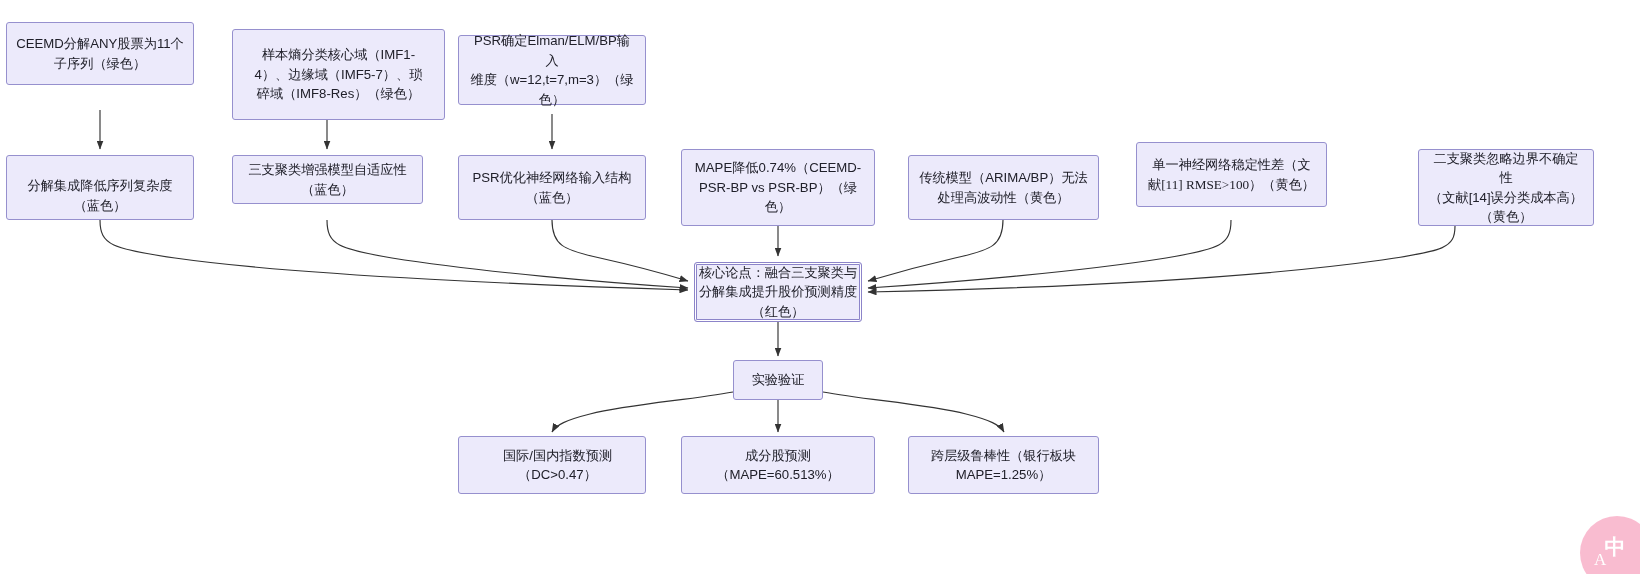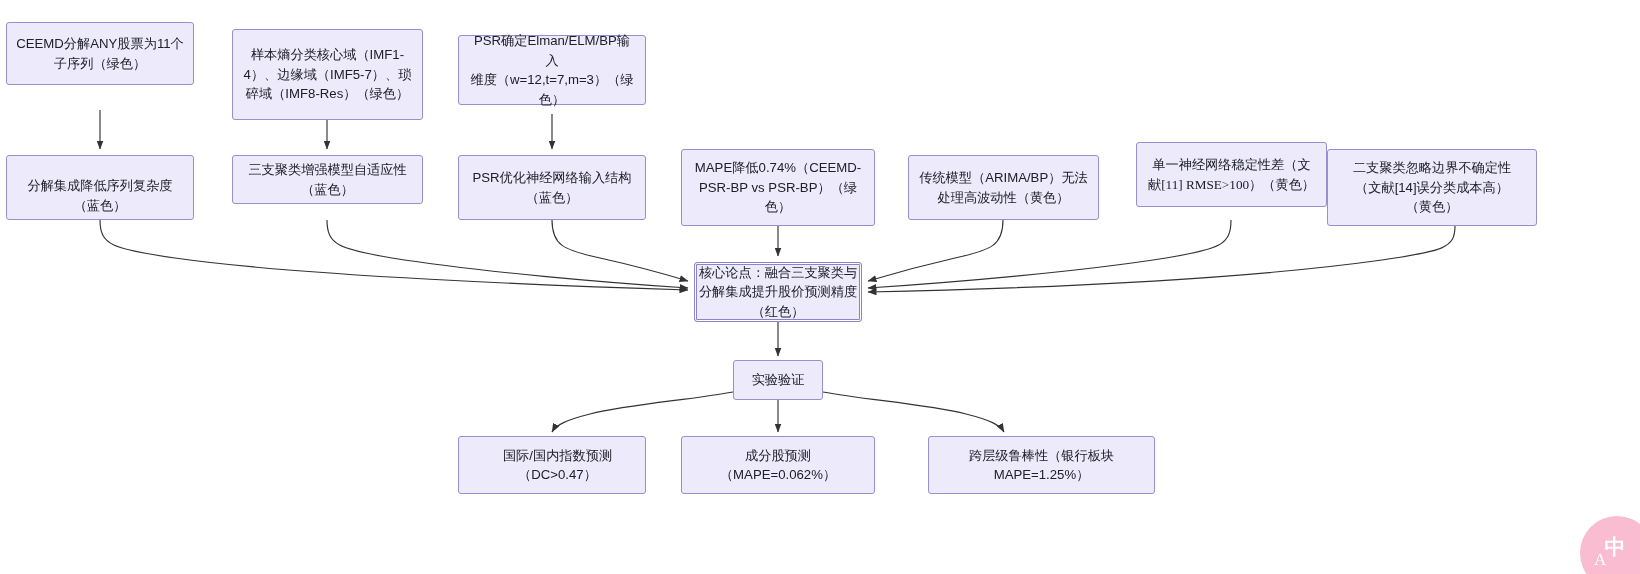--- a/index.html
+++ b/index.html
@@ -110,21 +110,21 @@
         <path d="M778,400 L778,432" marker-end="url(#arrowhead)"></path>
         <path d="M823,392 C866,400 926,404 966,414 C990,420 1000,425 1004,432" marker-end="url(#arrowhead)"></path>
       </g>
   </svg>
 
   <div id="nodes-group">
       <div class="node" style="left: 6px; top: 22px; width: 188px; height: 63px;">
         <span class="node-label">CEEMD分解ANY股票为11个
 子序列（绿色）</span>
       </div>
-      <div class="node" style="left: 232px; top: 29px; width: 191px; height: 91px; justify-content: center;">
+      <div class="node" style="left: 232px; top: 29px; width: 213px; height: 91px; justify-content: center;">
         <span class="node-label">样本熵分类核心域（IMF1-
 4）、边缘域（IMF5-7）、琐
 碎域（IMF8-Res）（绿色）</span>
       </div>
       <div class="node" style="left: 458px; top: 35px; width: 188px; height: 70px;">
         <span class="node-label">PSR确定Elman/ELM/BP输入
 维度（w=12,t=7,m=3）（绿
 色）</span>
       </div>
       <div class="node" style="left: 6px; top: 155px; width: 188px; height: 65px; align-items: flex-end;">
@@ -145,42 +145,42 @@
 色）</span>
       </div>
       <div class="node" style="left: 908px; top: 155px; width: 191px; height: 65px;">
         <span class="node-label">传统模型（ARIMA/BP）无法
 处理高波动性（黄色）</span>
       </div>
       <div class="node" style="left: 1136px; top: 142px; width: 191px; height: 65px; font-family: Liberation Serif, serif;">
         <span class="node-label">单一神经网络稳定性差（文
 献[11] RMSE&gt;100）（黄色）</span>
       </div>
-      <div class="node" style="left: 1327px; top: 149px; width: 210px; height: 77px;">
+      <div class="node" style="left: 1418px; top: 149px; width: 176px; height: 77px;">
         <span class="node-label">二支聚类忽略边界不确定性
 （文献[14]误分类成本高）
 （黄色）</span>
       </div>
       <div class="node core" style="left: 694px; top: 262px; width: 168px; height: 60px;">
         <span class="node-label">核心论点：融合三支聚类与
 分解集成提升股价预测精度
 （红色）</span>
       </div>
       <div class="node" style="left: 733px; top: 360px; width: 90px; height: 40px;">
         <span class="node-label">实验验证</span>
       </div>
       <div class="node" style="left: 458px; top: 436px; width: 188px; height: 58px; padding-left: 20px;">
         <span class="node-label">国际/国内指数预测
 （DC&gt;0.47）</span>
       </div>
       <div class="node" style="left: 681px; top: 436px; width: 194px; height: 58px;">
         <span class="node-label">成分股预测
-（MAPE=0.062%）</span>
+（MAPE=60.513%）</span>
       </div>
-      <div class="node" style="left: 928px; top: 436px; width: 227px; height: 58px;">
+      <div class="node" style="left: 908px; top: 436px; width: 191px; height: 58px;">
         <span class="node-label">跨层级鲁棒性（银行板块
 MAPE=1.25%）</span>
       </div>
     </div>
 
   <div id="watermark">
     <span class="wm-text">中</span>
     <span class="wm-sub">A</span>
   </div>
 

